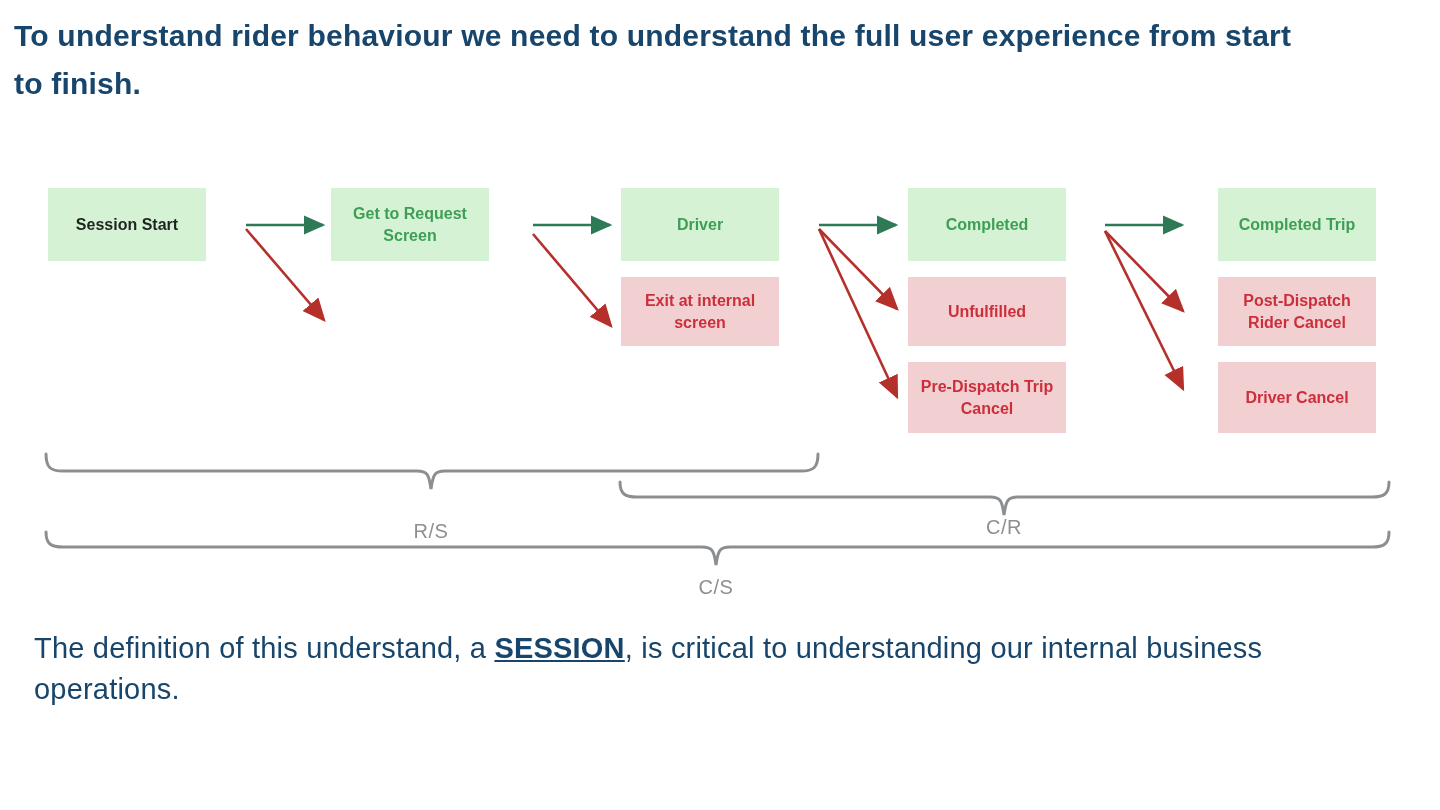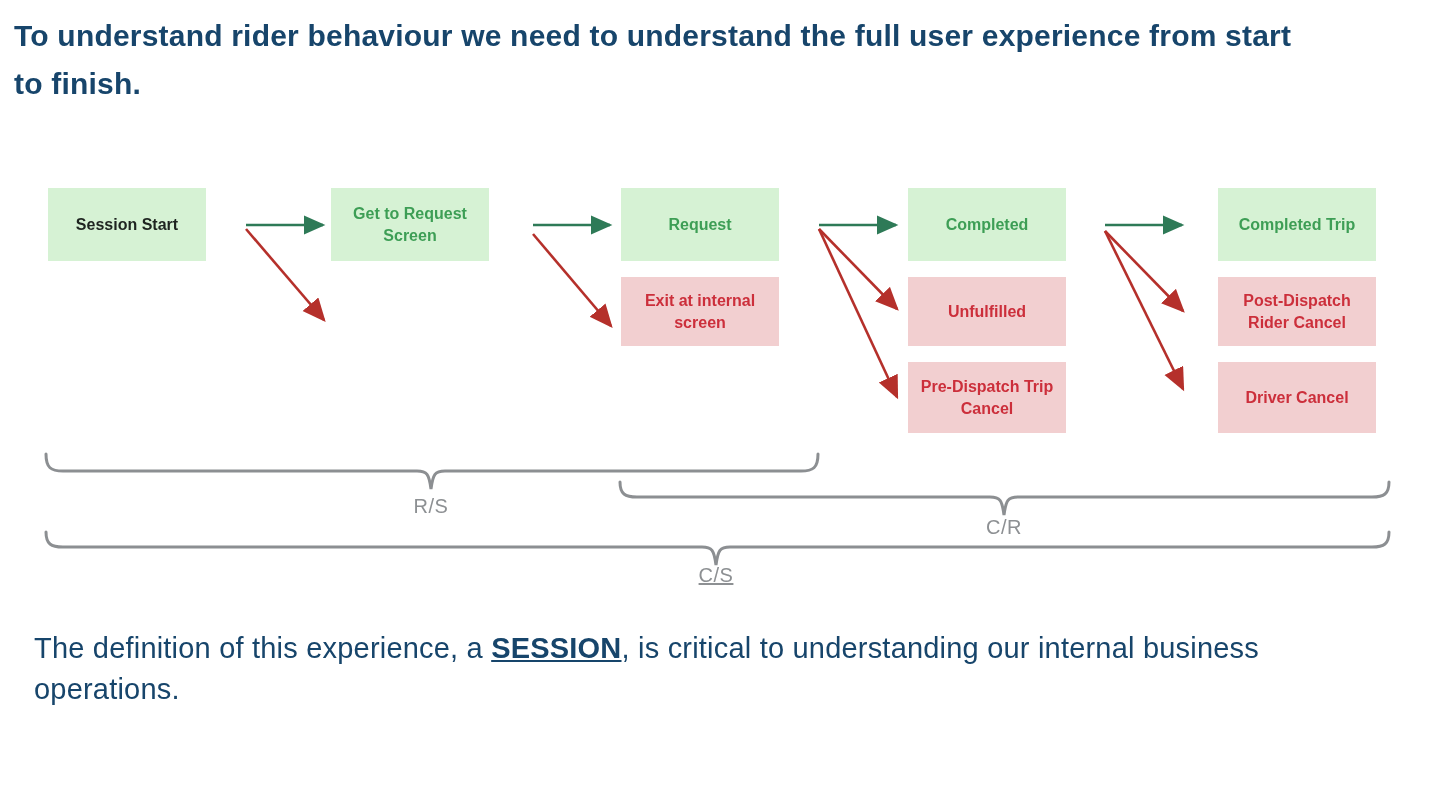--- a/index.html
+++ b/index.html
@@ -34,23 +34,23 @@
   .col3{left:621px;}
   .col4{left:908px;}
   .col5{left:1194px;margin-left:24px;}
 
   svg.overlay{position:absolute;left:0;top:0;width:1440px;height:810px;pointer-events:none;}
 
   .brace-label{
     position:absolute;transform:translateX(-50%);
     color:var(--brace-text,#8d9093);font-size:20px;letter-spacing:0.5px;
   }
-  .lbl-rs{left:431px;top:495px;}
+  .lbl-rs{left:431px;top:520px;}
   .lbl-cr{left:1004px;top:516px;}
-  .lbl-cs{left:716px;top:564px;text-decoration:underline;}
+  .lbl-cs{left:716px;top:576px;}
 
   .footer{
     position:absolute;left:34px;top:628px;width:1372px;
     font-size:29px;line-height:41px;color:var(--navy,#17456b);
     letter-spacing:0.2px;
   }
   .footer b{font-weight:bold;text-decoration:underline;}
 </style>
 </head>
 <body style="--navy: #17456b; --green-bg: #d6f2d4; --green-text: #3d9e55; --red-bg: #f2cfd0; --red-text: #cc2f3b; --arrow-green: #2e7a57; --arrow-red: #b5302b; --brace: #8c8f92; --brace-text: #8d9093;">
@@ -59,21 +59,21 @@
 
   <div class="title">To understand rider behaviour we need to understand the full user experience from start to finish.</div>
 
   <div class="box green start row1 col1">
     <span>Session Start</span>
   </div>
   <div class="box green row1 col2">
     <span>Get to Request Screen</span>
   </div>
   <div class="box green row1 col3">
-    <span>Request</span>
+    <span>Driver</span>
   </div>
   <div class="box green row1 col4">
     <span>Completed</span>
   </div>
   <div class="box green row1 col5">
     <span>Completed Trip</span>
   </div>
 
   <div class="box red row2 col3">
     <span>Exit at internal screen</span>
@@ -122,16 +122,16 @@
       <path d="M620,482 C620,494 625,497 637,497 L990,497 C1000,497 1002,500 1004,515 C1006,500 1008,497 1018,497 L1372,497 C1384,497 1389,494 1389,482"></path>
       <path d="M46,532 C46,544 51,547 63,547 L702,547 C712,547 714,550 716,565 C718,550 720,547 730,547 L1372,547 C1384,547 1389,544 1389,532"></path>
     </g>
   </svg>
 
   <div class="brace-label lbl-rs">R/S</div>
   <div class="brace-label lbl-cr">C/R</div>
   <div class="brace-label lbl-cs">C/S</div>
 
   <div class="footer">
-    <span>The definition of this experience, a </span><b>SESSION</b><span>, is critical to understanding our internal business operations.</span>
+    <span>The definition of this understand, a </span><b>SESSION</b><span>, is critical to understanding our internal business operations.</span>
   </div>
 
 </div>
 
 </body></html>

